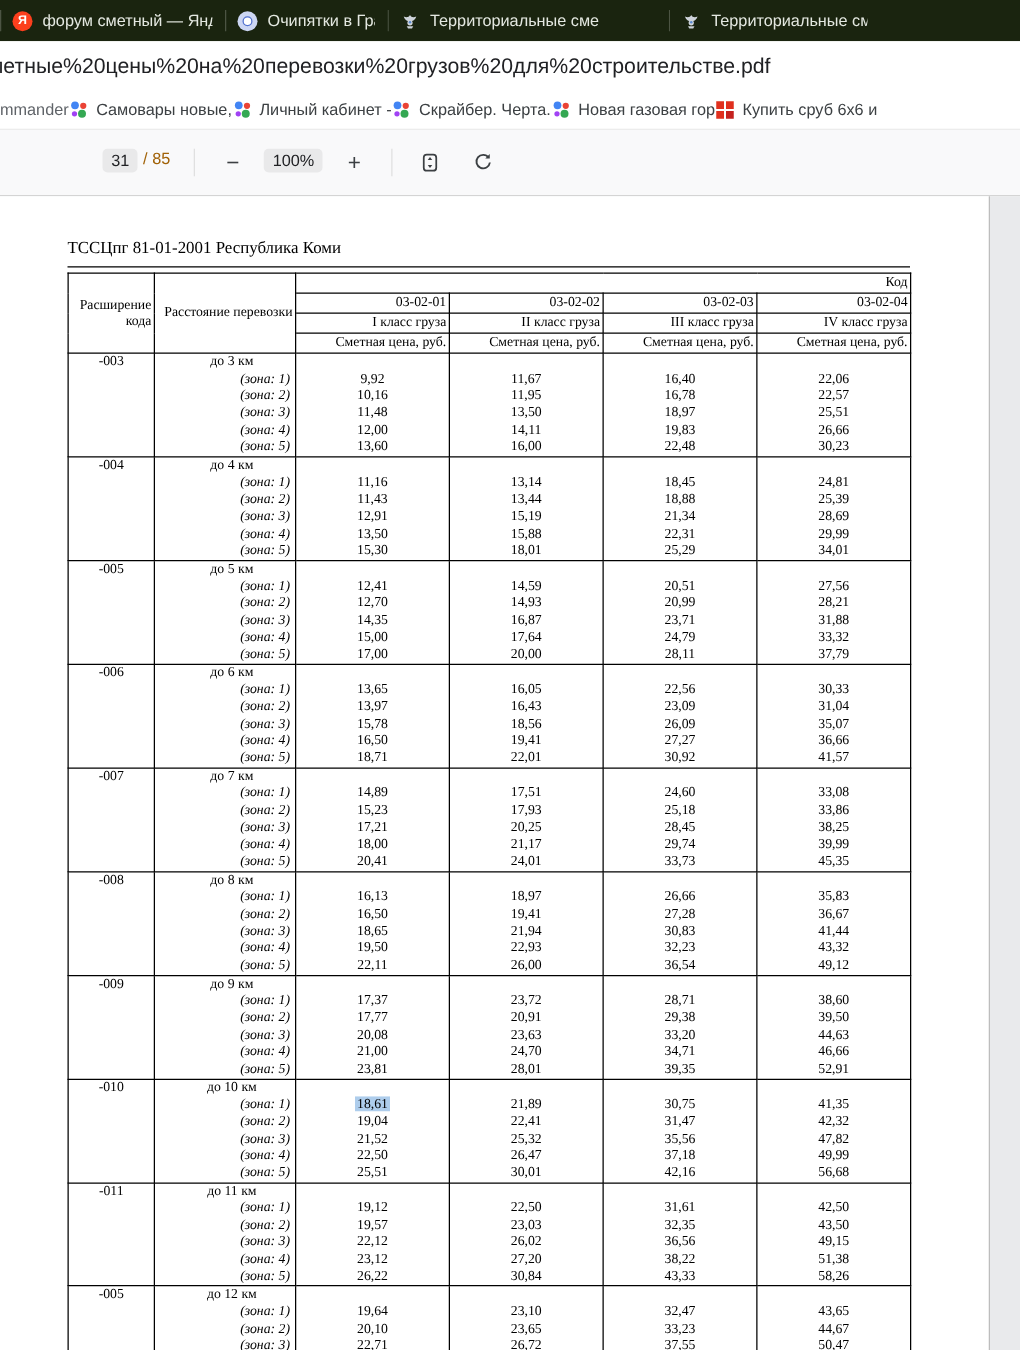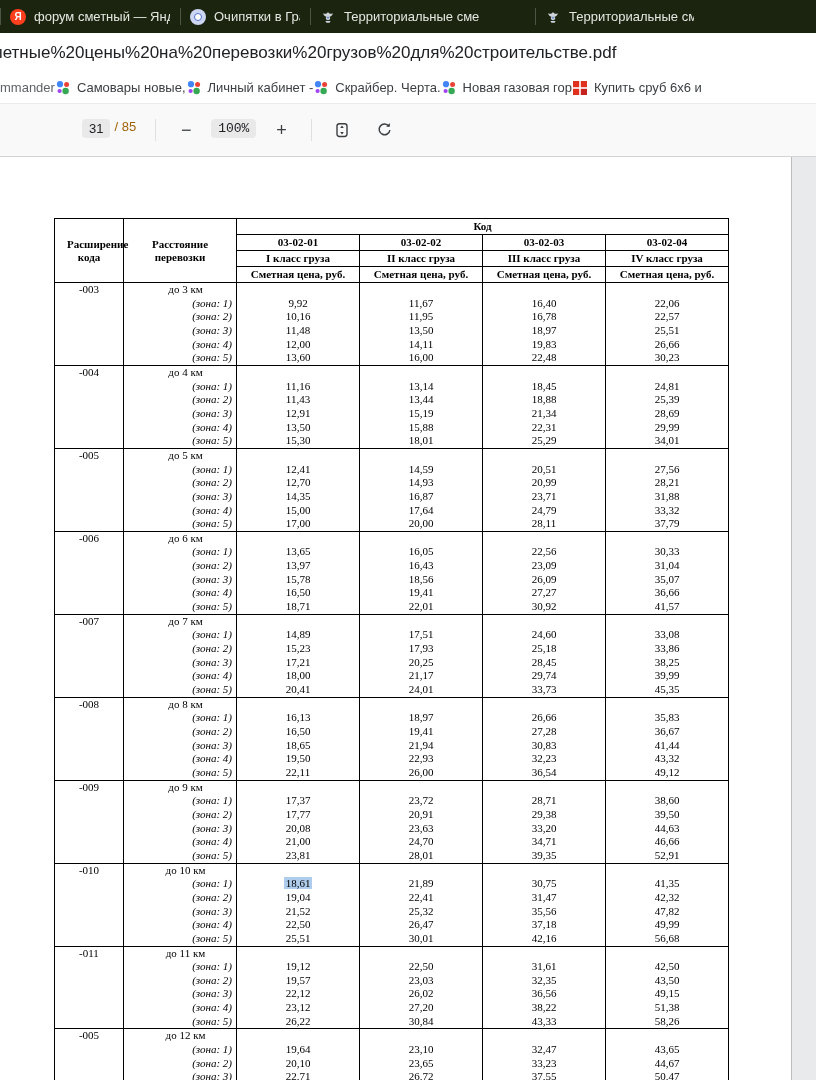--- a/index.html
+++ b/index.html
@@ -39,34 +39,34 @@
   
   .pdftoolbar{position:absolute;top:103px;left:0;right:0;height:54px;background:#f9f9fa;
        border-top:1px solid #ececec;border-bottom:1px solid #d4d4d4;box-sizing:border-box;
        display:flex;align-items:center;}
   .tool-group{display:flex;align-items:flex-start;margin-left:82px;}
   .chip{background:#e9e9ea;border-radius:4px;padding:2px 7px;font-size:13px;color:#202124;}
   .pg-total{font-size:13px;color:#a16207;margin-left:4px;}
   .tsep{width:1px;height:22px;background:#e0e0e0;margin:0 19px;}
   .tbtn{border:none;background:none;color:#3c4043;font-size:18px;line-height:18px;
        padding:0;cursor:pointer;display:grid;place-items:center;width:22px;height:22px;}
-  .zoom-chip{margin:0 14px;font-family:Liberation Mono, monospace;}
+  .zoom-chip{margin:0 14px;}
 
   
   .viewport{position:absolute;top:157px;left:0;right:0;bottom:0;background:#e9eaec;}
   .page{position:absolute;left:0;top:0;width:792px;height:923px;background:#fff;
        border-right:1px solid #bdbdbd;box-sizing:border-box;}
   .doc-title{position:absolute;left:54px;top:33px;width:674px;box-sizing:border-box;
        font-family:"Liberation Serif",serif;font-size:13.5px;color:#000;
        padding-bottom:7px;border-bottom:1px solid #000;}
 
   table.price{position:absolute;left:54px;top:61px;width:674px;table-layout:fixed;
        border-collapse:collapse;font-family:"Liberation Serif",serif;font-size:11px;color:#000;}
   table.price th,table.price td{border:1px solid #000;padding:0;}
-  table.price thead th{font-weight:bold;line-height:13px;text-align:center;padding:1px 12px;}
+  table.price thead th{font-weight:normal;line-height:13px;text-align:right;padding:1px 2px;}
   table.price tbody td{vertical-align:top;}
   .r{height:13.66px;line-height:13.66px;white-space:nowrap;overflow:hidden;}
   .code-cell .r{text-align:center;}
   .dist-head{padding-left:11px;text-align:center;}
   .zone{font-style:italic;text-align:right;padding-right:4px;}
   .vcell .r{text-align:center;}
   .hl{background:#aecdec;padding:0 2px;}
 </style>
 </head>
 <body>
@@ -178,20 +178,21 @@
         <svg class="favicon" viewBox="0 0 16 16">
           <path d="M12.9 4.1A5.4 5.4 0 1 0 13.9 8" fill="none" stroke="#3c4043" stroke-width="1.5"></path>
           <path d="M13.8 1.1v3.6h-3.6z" fill="#3c4043"></path>
         </svg>
       </button>
     </div>
   </div>
 
   <div class="viewport">
     <div class="page">
+      <div class="doc-title">ТССЦпг 81-01-2001 Республика Коми</div>
 
       <table class="price">
         <colgroup>
           <col style="width:69px">
             <col style="width:113px">
           <col style="width:123px">
             <col style="width:123px">
           <col style="width:123px">
             <col style="width:123px">
         </colgroup>

